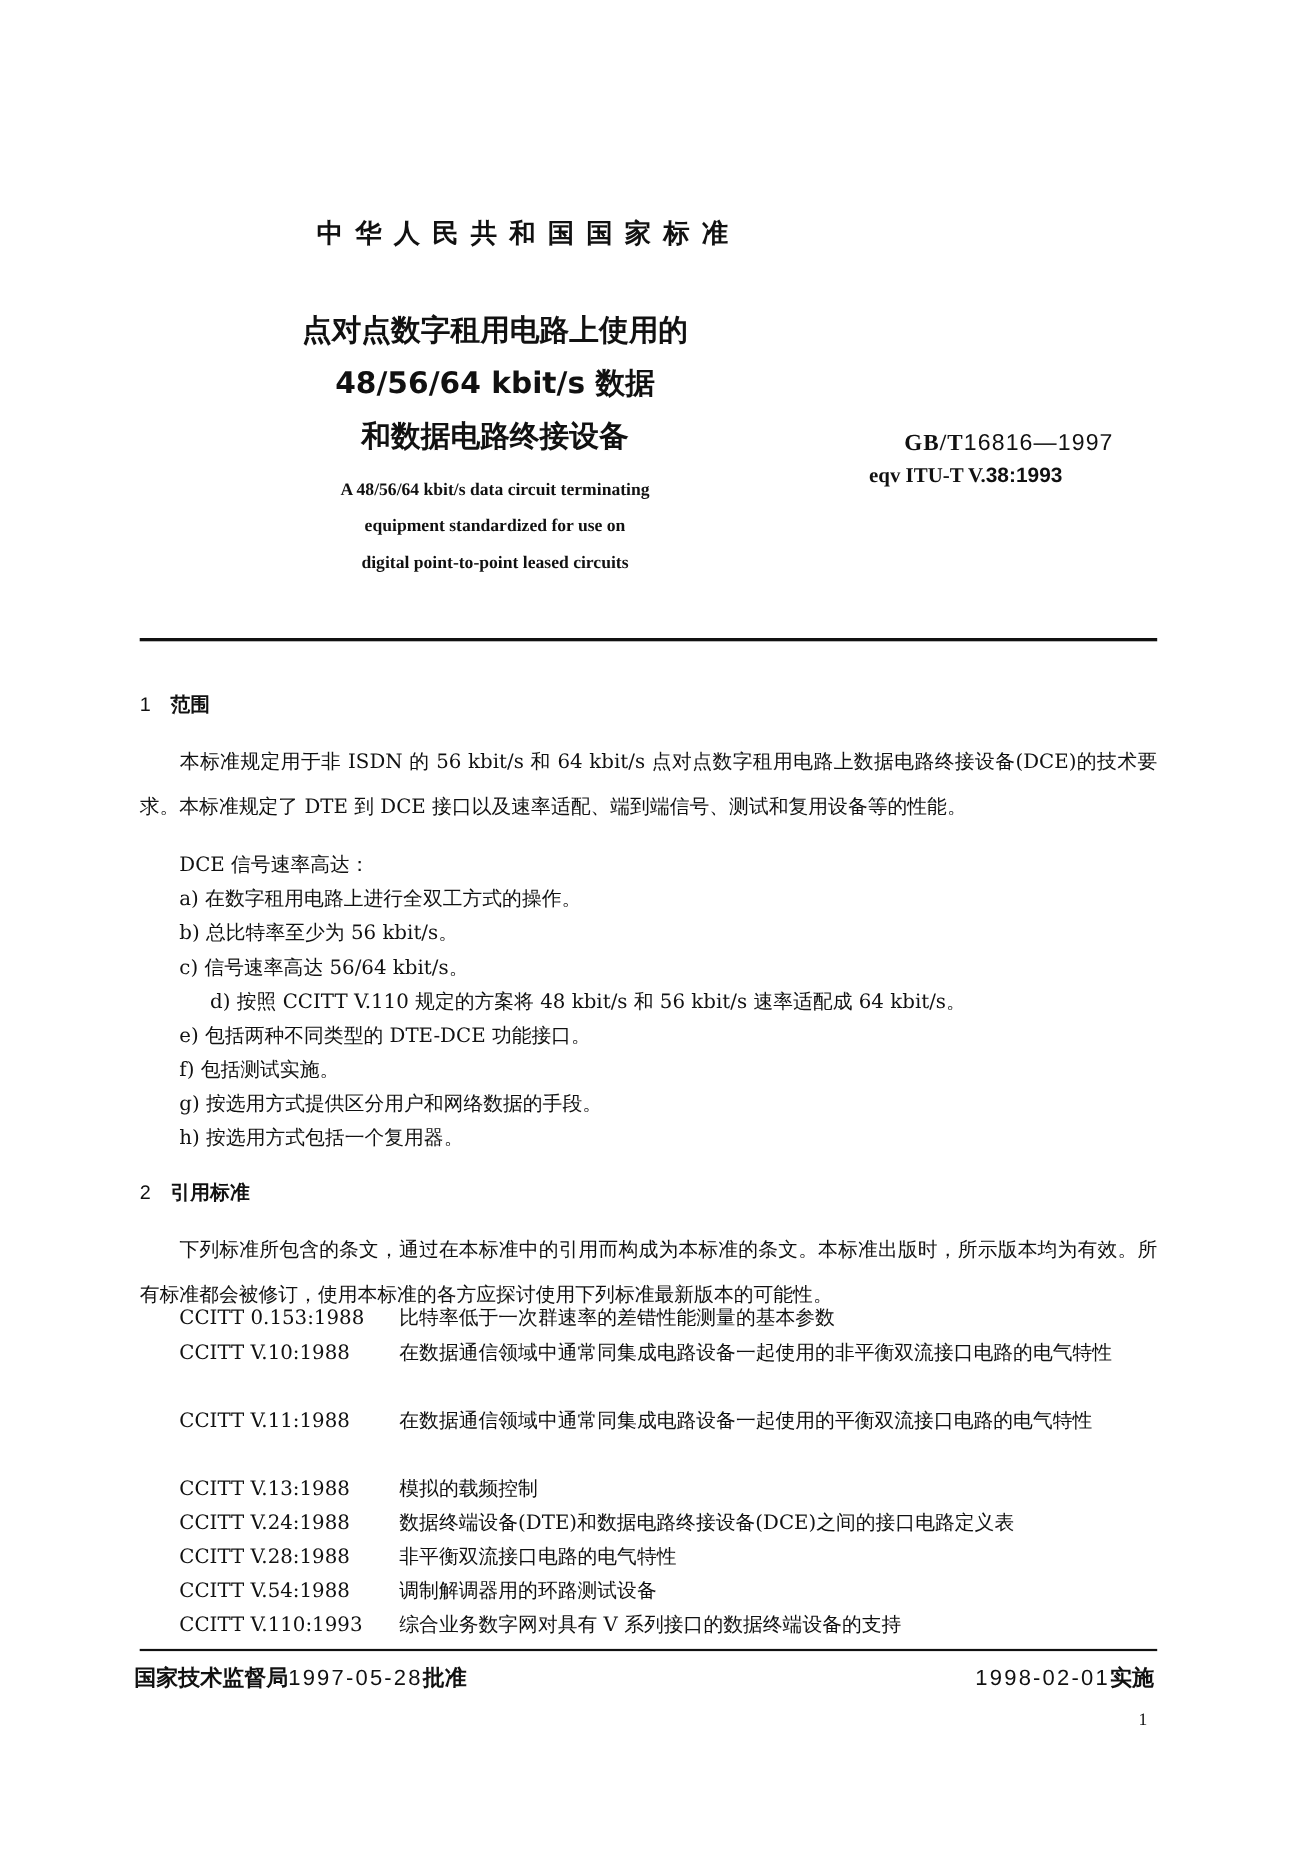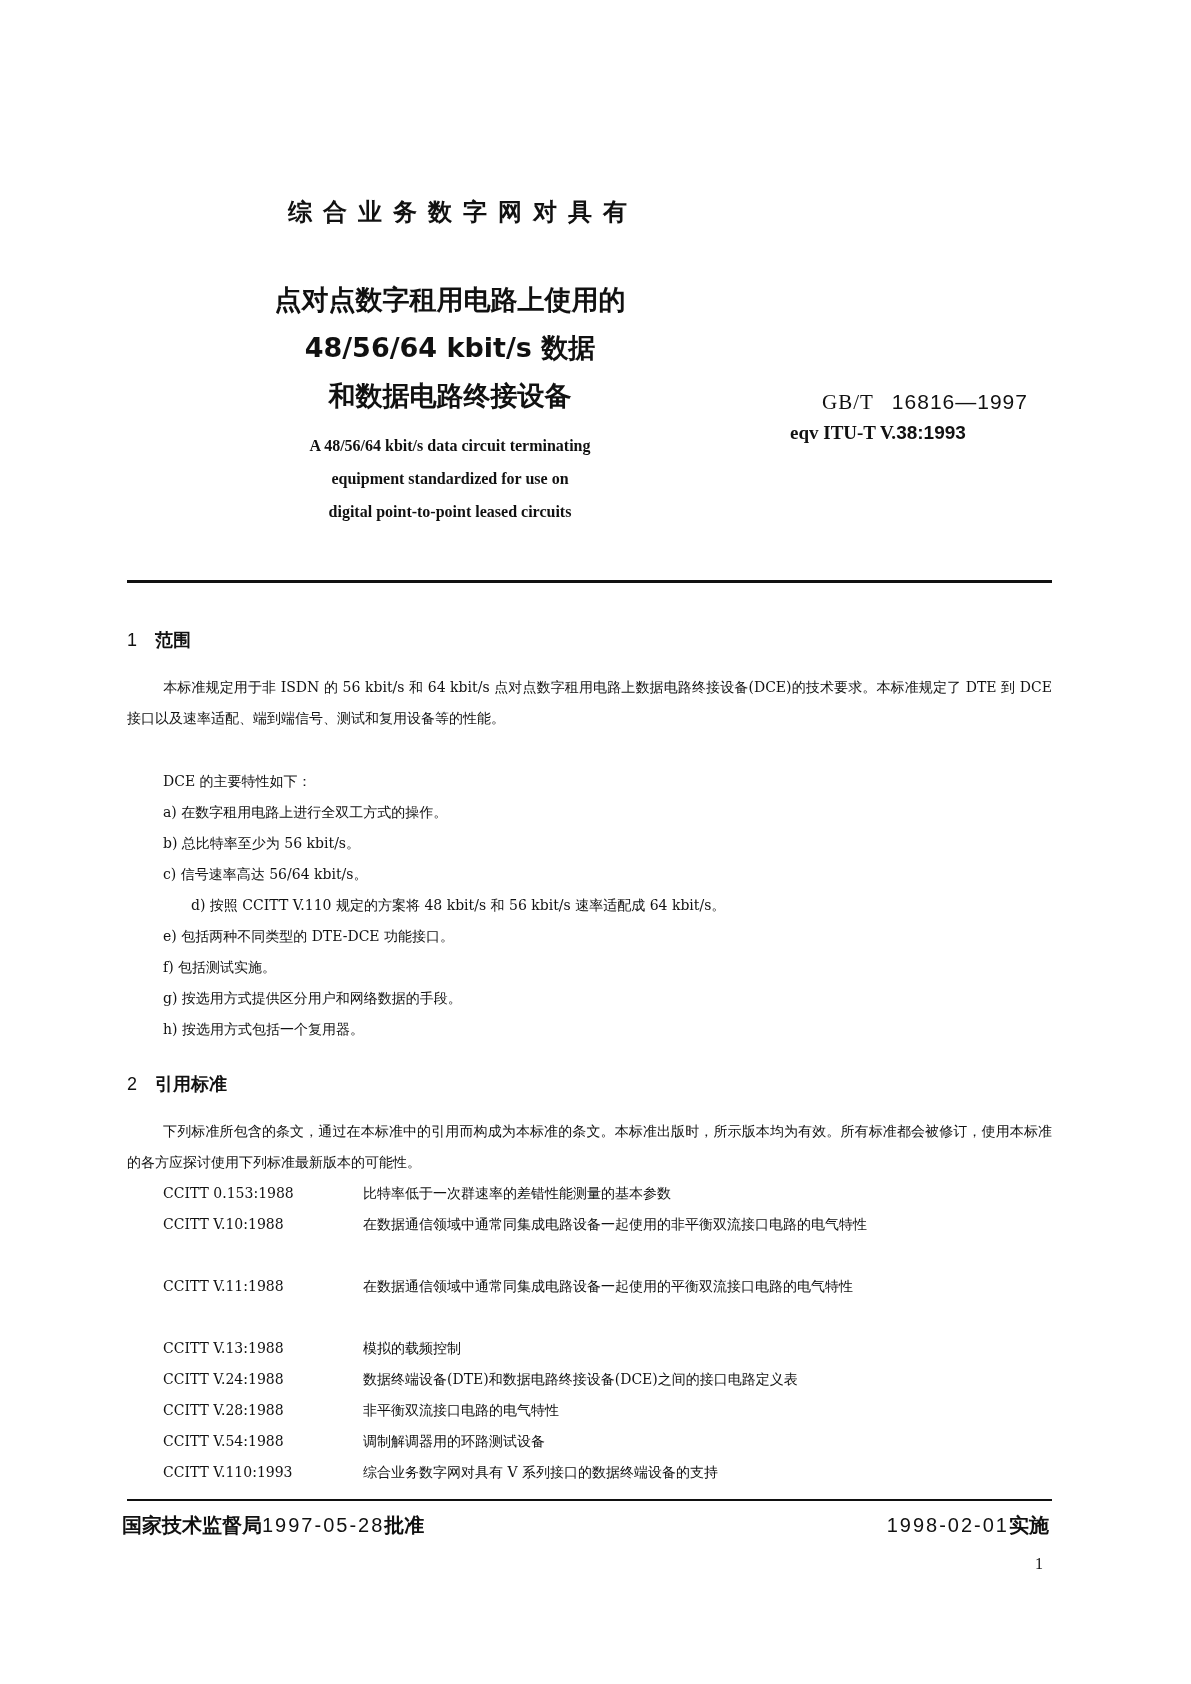--- a/index.html
+++ b/index.html
@@ -15,61 +15,61 @@
     .national-header {
       left: 288px; top: 196px; font-size: 24px; font-weight: bold;
       letter-spacing: 11px;
     }
     .title-line { font-size: 27px; font-weight: bold; left: 0; width: 680px; text-align: center; }
     .title-line.l1 { top: 282px; left: 110px; }
     .title-line.l2 { top: 330px; left: 110px; }
     .title-line.l3 { top: 378px; left: 110px; }
 
     .std-code { left: 822px; top: 390px; font-size: 21px; letter-spacing: 1px; }
-    .std-code .gbt { font-weight: normal; font-family: "Liberation Serif", serif; margin-right: 18px; }
+    .std-code .gbt { font-weight: bold; font-family: "Liberation Serif", serif; margin-right: 0; }
     .std-code .num { font-family: "Liberation Sans", sans-serif; }
     .std-eqv { left: 790px; top: 422px; font-size: 19px; font-weight: bold; font-family: "Liberation Serif", serif; }
     .std-eqv .num { font-weight: bold; font-family: "Liberation Sans", sans-serif; }
 
     .en-line { font-size: 16px; font-weight: bold; font-family: "Liberation Serif", serif; width: 680px; left: 110px; text-align: center; }
     .en-line.l1 { top: 437px; }
     .en-line.l2 { top: 470px; }
     .en-line.l3 { top: 503px; }
 
     .rule { position: absolute; left: 127px; width: 925px; height: 3px; background: #111; }
     .rule.top { top: 580px; }
     .rule.bottom { top: 1499px; height: 2px; }
 
     .section-heading { left: 127px; font-size: 18px; font-weight: bold; }
     .section-heading .num { font-weight: normal; margin-right: 18px; font-family: "Liberation Sans", sans-serif; }
     .section-heading.s1 { top: 628px; }
     .section-heading.s2 { top: 1072px; }
 
-    .body-text { font-size: 14px; line-height: 31px; }
+    .body-text { font-size: 18px; line-height: 41px; }
     .para { left: 127px; width: 925px; white-space: normal; text-align: justify; }
     .para .indent { display: inline-block; width: 36px; }
     .p1 { top: 672px; }
     .p2 { top: 1116px; }
 
     .line { left: 163px; }
     .list-item { left: 163px; }
 
     .ref-row { left: 163px; width: 889px; }
     .ref-code { display: inline-block; width: 200px; vertical-align: top; white-space: nowrap; }
     .ref-title { display: inline-block; width: 685px; white-space: normal; vertical-align: top; }
 
     .footer-left { left: 122px; top: 1512px; font-size: 20px; font-weight: bold; }
     .footer-left .date, .footer-right .date { font-weight: normal; font-family: "Liberation Sans", sans-serif; letter-spacing: 2px; }
     .footer-right { right: 142px; top: 1512px; font-size: 20px; font-weight: bold; text-align: center; }
     .page-number { right: 148px; top: 1555px; font-size: 16px; }
   </style>
 </head>
 <body>
 
-<div class="abs national-header sans">综合业务数字网对具有</div>
+<div class="abs national-header sans">中华人民共和国国家标准</div>
 
 <div class="abs title-line l1 sans">点对点数字租用电路上使用的</div>
 <div class="abs title-line l2 sans">48/56/64 kbit/s 数据</div>
 <div class="abs title-line l3 sans">和数据电路终接设备</div>
 
 <div class="abs std-code">
   <span class="gbt">GB/T</span><span class="num">16816—1997</span>
 </div>
 <div class="abs std-eqv">
   <span>eqv ITU-T V.</span><span class="num">38:1993</span>
@@ -80,21 +80,21 @@
 <div class="abs en-line l3">digital point-to-point leased circuits</div>
 
 <div class="rule top"></div>
 
 <div class="abs section-heading s1 sans">
   <span class="num">1</span><span>范围</span>
 </div>
 
 <div class="abs para p1 body-text"><span class="indent"></span><span>本标准规定用于非 ISDN 的 56 kbit/s 和 64 kbit/s 点对点数字租用电路上数据电路终接设备(DCE)的技术要求。本标准规定了 DTE 到 DCE 接口以及速率适配、端到端信号、测试和复用设备等的性能。</span></div>
 
-<div class="abs body-text line" style="top:766px;">DCE 的主要特性如下：</div>
+<div class="abs body-text line" style="top:766px;">DCE 信号速率高达：</div>
 <div class="abs body-text list-item" style="top:797px;">a) 在数字租用电路上进行全双工方式的操作。</div>
 <div class="abs body-text list-item" style="top:828px;">b) 总比特率至少为 56 kbit/s。</div>
 <div class="abs body-text list-item" style="top:859px;">c) 信号速率高达 56/64 kbit/s。</div>
 <div class="abs body-text list-item" style="top:890px;margin-left:28px;">d) 按照 CCITT V.110 规定的方案将 48 kbit/s 和 56 kbit/s 速率适配成 64 kbit/s。</div>
 <div class="abs body-text list-item" style="top:921px;">e) 包括两种不同类型的 DTE-DCE 功能接口。</div>
 <div class="abs body-text list-item" style="top:952px;">f) 包括测试实施。</div>
 <div class="abs body-text list-item" style="top:983px;">g) 按选用方式提供区分用户和网络数据的手段。</div>
 <div class="abs body-text list-item" style="top:1014px;">h) 按选用方式包括一个复用器。</div>
 
 <div class="abs section-heading s2 sans">

